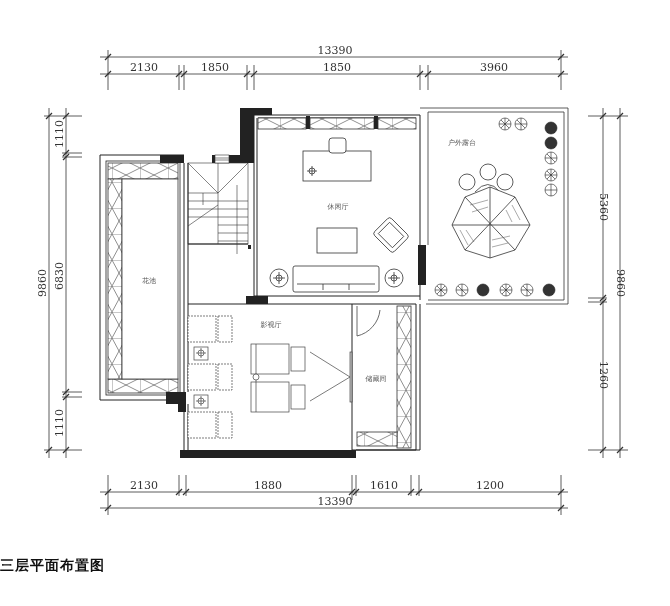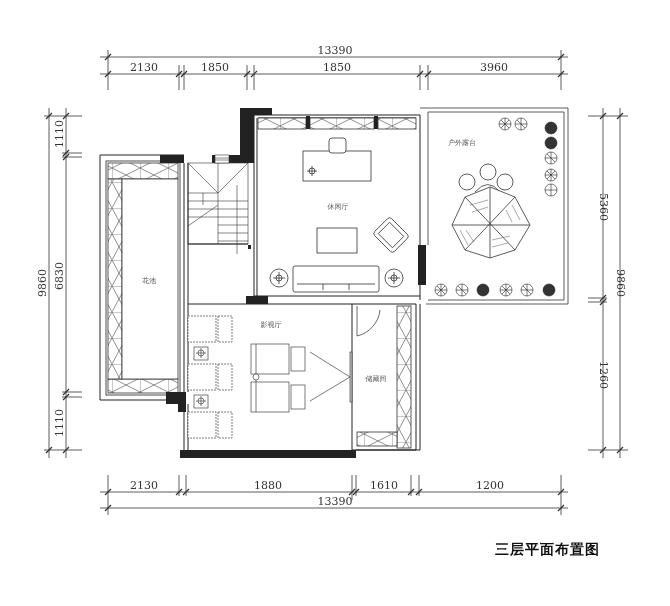--- a/index.html
+++ b/index.html
@@ -1,20 +1,20 @@
 <!DOCTYPE html>
 <html><head>
 <meta charset="utf-8">
 <style>
   html, body { margin: 0; padding: 0; background: #ffffff; }
   body { width: 670px; height: 606px; position: relative; overflow: hidden; font-family: "DejaVu Serif", serif; }
   #plan { position: absolute; left: 0; top: 0; }
   .dim-text { font-family: "DejaVu Serif", serif; font-size: 11px; fill: #333; }
   .room-label { font-family: "DejaVu Sans", sans-serif; font-size: 7px; fill: #555; }
-  .title { position: absolute; left: 0; width: 600px; top: 541px; text-align: right; font-family: "DejaVu Serif", serif; font-weight: bold; font-size: 14px; color: #111; letter-spacing: 1px; }
+  .title { position: absolute; left: 0; width: 600px; top: 557px; text-align: left; font-family: "DejaVu Serif", serif; font-weight: bold; font-size: 14px; color: #111; letter-spacing: 1px; }
 </style>
 </head>
 <body>
 
 <svg id="plan" width="670" height="606" viewBox="0 0 670 606" xmlns="http://www.w3.org/2000/svg">
   <defs>
     <pattern id="xhatch" width="28" height="14" patternUnits="userSpaceOnUse">
       <rect width="28" height="14" fill="#fff"></rect>
       <path d="M0,0 L28,14 M0,14 L28,0" stroke="#444" stroke-width="0.6"></path>
       <path d="M0,0 V14" stroke="#444" stroke-width="0.6"></path>

